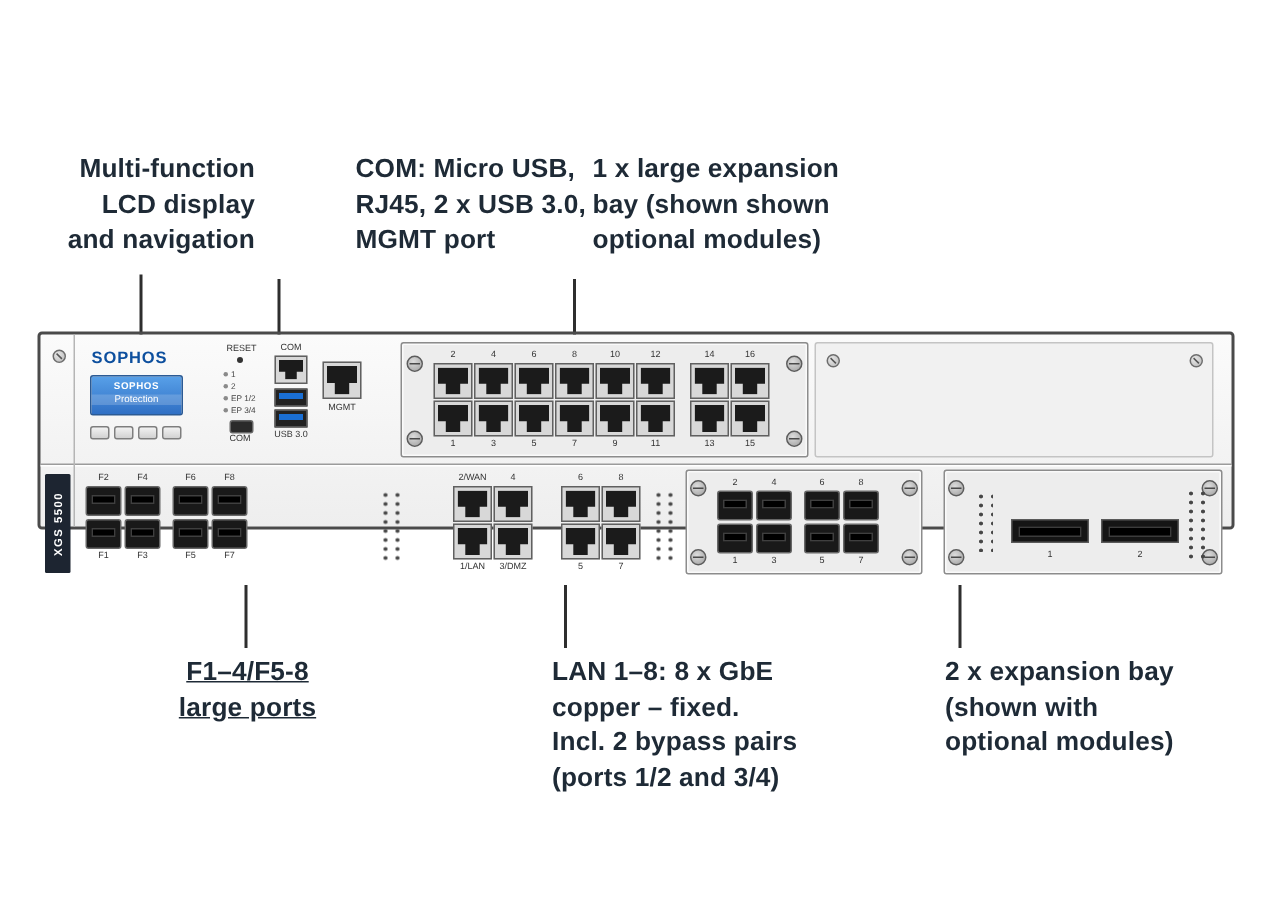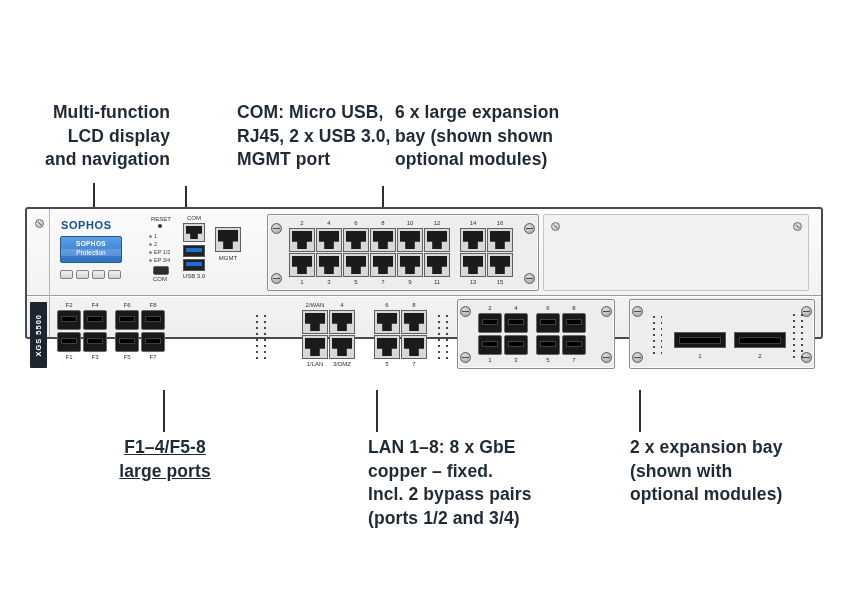--- a/index.html
+++ b/index.html
@@ -98,21 +98,21 @@
   <div class="leader" style="left:93px; top:183px; height:66px;"></div>
 
   <div class="callout" style="left:200px; top:101px; width:200px;margin-left:37px;">
     <div>COM: Micro USB,</div>
     <div>RJ45, 2 x USB 3.0,</div>
     <div>MGMT port</div>
   </div>
   <div class="leader" style="left:185px; top:186px; height:50px;"></div>
 
   <div class="callout" style="left:395px; top:101px; width:210px;">
-    <div>6 x large expansion</div>
+    <div>1 x large expansion</div>
     <div>bay (shown shown</div>
     <div>optional modules)</div>
   </div>
   <div class="leader" style="left:382px; top:186px; height:56px;"></div>
 
   <div class="callout center" style="left:85px; top:436px; width:160px;text-decoration:underline;">
     <div>F1–4/F5-8</div>
     <div>large ports</div>
   </div>
   <div class="leader" style="left:163px; top:390px; height:42px;"></div>
@@ -125,21 +125,21 @@
   </div>
   <div class="leader" style="left:376px; top:390px; height:42px;"></div>
 
   <div class="callout" style="left:630px; top:436px; width:200px;">
     <div>2 x expansion bay</div>
     <div>(shown with</div>
     <div>optional modules)</div>
   </div>
   <div class="leader" style="left:639px; top:390px; height:42px;"></div>
 
-  <div class="device" style="left:25px; top:207px; width:798px; height:132px;">
+  <div class="device" style="left:25px; top:221px; width:798px; height:132px;">
 
     <div class="hdiv" style="top:86px;"></div>
     <div class="vdiv" style="left:22px;"></div>
 
     <div class="screw" style="left:8px; top:10px;"></div>
     <div class="plate" style="left:516px; top:5px; width:266px; height:77px;"></div>
     <div class="screw" style="left:524px; top:13px;"></div>
     <div class="screw" style="left:766px; top:13px;"></div>
 
     <div class="brand" style="left:34px; top:10px;">SOPHOS</div>

